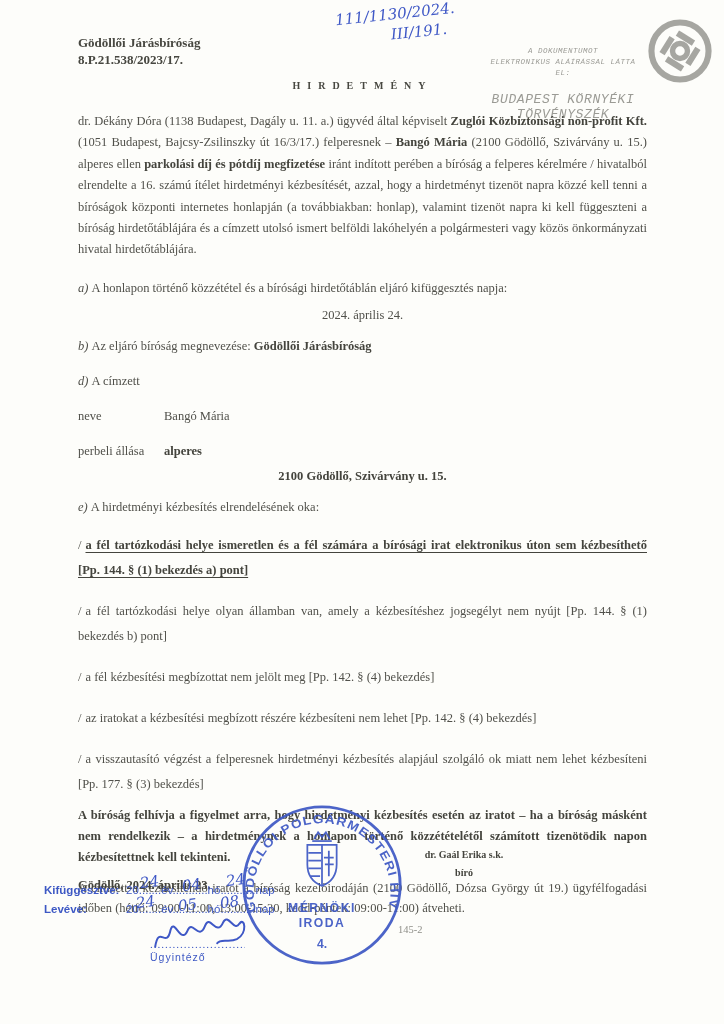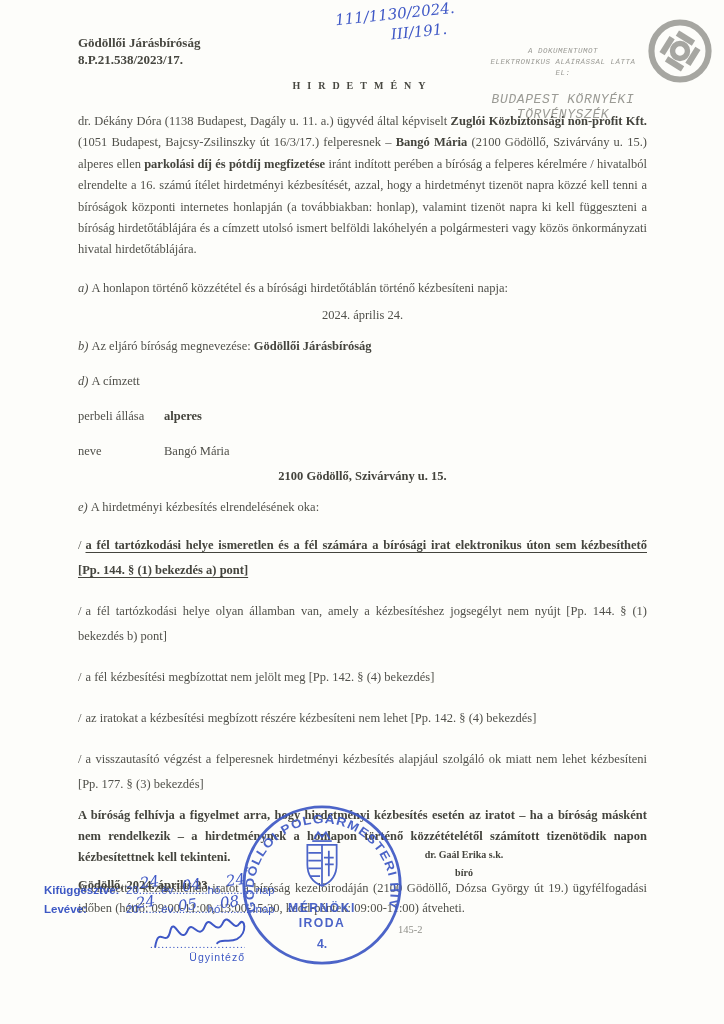--- a/index.html
+++ b/index.html
@@ -33,21 +33,21 @@
   .warn { font-weight:bold; color:#44443d; line-height:21px; margin:8px 0 10px; }
   .pickup { line-height:20px; margin:0; }
   
   .place-date { position:absolute; left:78px; top:835px; font-size:12.5px; font-weight:bold; color:#44443d; z-index:1;margin-top:43px; }
   .signer { position:absolute; left:402px; top:846px; width:124px; text-align:center; font-size:10px; font-weight:bold; color:#44443d; line-height:18px; z-index:1; }
   .post-row { position:absolute; left:44px; font-family:"Liberation Sans", sans-serif; font-size:11.5px; color:#3d58c4; z-index:2; white-space:nowrap; }
   .post-row .plbl { display:inline-block; width:82px; font-weight:bold; }
   .hw-num { position:absolute; color:#3f58c6; font-family:"DejaVu Serif", serif; font-style:italic; font-size:15px; transform:rotate(-8deg); z-index:3; }
   .sig-svg { position:absolute; left:150px; top:912px; width:100px; height:42px; transform:rotate(-6deg); z-index:3; }
   .sig-dots { position:absolute; left:150px; top:938px; width:95px; color:#3d58c4; font-size:11px; letter-spacing:1px; z-index:2; overflow:hidden; white-space:nowrap; }
-  .clerk { position:absolute; left:150px; top:951px; width:95px; text-align:right; font-family:"Liberation Sans", sans-serif; font-size:10.5px; letter-spacing:1px; color:#3d58c4; z-index:2; }
+  .clerk { position:absolute; left:150px; top:951px; width:95px; text-align:left; font-family:"Liberation Sans", sans-serif; font-size:10.5px; letter-spacing:1px; color:#3d58c4; z-index:2; }
   .stamp { position:absolute; left:236px; top:802px; width:172px; height:166px; z-index:4; opacity:.92; }
   .form-num { position:absolute; left:398px; top:924px; font-size:10.5px; color:#8f8f89; z-index:1; }
 </style>
 </head>
 <body>
 
 <div class="page">
 
   <div class="hdr-left">
     <div>Gödöllői Járásbíróság</div>
@@ -74,29 +74,29 @@
       <path d="M26 50 L36 34"></path>
     </g>
     <circle cx="50" cy="50" r="11" fill="none" stroke="#a6a6a1" stroke-width="8"></circle>
   </svg>
 
   <div class="bodycol">
     <h1 class="title">HIRDETMÉNY</h1>
 
     <p class="intro just"><span>dr. Dékány Dóra (1138 Budapest, Dagály u. 11. a.) ügyvéd által képviselt </span><b>Zuglói Közbiztonsági non-profit Kft.</b><span> (1051 Budapest, Bajcsy-Zsilinszky út 16/3/17.) felperesnek – </span><b>Bangó Mária</b><span> (2100 Gödöllő, Szivárvány u. 15.) alperes ellen </span><b>parkolási díj és pótdíj megfizetése</b><span> iránt indított perében a bíróság a felperes kérelmére / hivatalból elrendelte a 16. számú ítélet hirdetményi kézbesítését, azzal, hogy a hirdetményt tizenöt napra közzé kell tenni a bíróságok központi internetes honlapján (a továbbiakban: honlap), valamint tizenöt napra ki kell függeszteni a bíróság hirdetőtáblájára és a címzett utolsó ismert belföldi lakóhelyén a polgármesteri vagy közös önkormányzati hivatal hirdetőtáblájára.</span></p>
 
-    <p class="row"><i class="mk">a)</i><span>A honlapon történő közzététel és a bírósági hirdetőtáblán történő kézbesíteni napja:</span></p>
+    <p class="row"><i class="mk">a)</i><span>A honlapon történő közzététel és a bírósági hirdetőtáblán eljáró kifüggesztés napja:</span></p>
     <p class="row center">2024. április 24.</p>
 
     <p class="row"><i class="mk">b)</i><span>Az eljáró bíróság megnevezése: </span><b>Gödöllői Járásbíróság</b></p>
 
 
     <p class="drow"><i class="mk">d)</i><span>A címzett</span></p>
+    <p class="drow"><span class="lbl">neve</span><span>Bangó Mária</span></p>
     <p class="drow"><span class="lbl">perbeli állása</span><b>alperes</b></p>
-    <p class="drow"><span class="lbl">neve</span><span>Bangó Mária</span></p>
     <p class="row center bold">2100 Gödöllő, Szivárvány u. 15.</p>
 
     <p class="row"><i class="mk">e)</i><span>A hirdetményi kézbesítés elrendelésének oka:</span></p>
 
     <p class="opt just"><span class="slash">/</span><span class="emph-text">a fél tartózkodási helye ismeretlen és a fél számára a bírósági irat elektronikus úton sem kézbesíthető [Pp. 144. § (1) bekezdés a) pont]</span></p>
     <p class="opt just"><span class="slash">/</span><span>a fél tartózkodási helye olyan államban van, amely a kézbesítéshez jogsegélyt nem nyújt [Pp. 144. § (1) bekezdés b) pont]</span></p>
     <p class="opt just"><span class="slash">/</span><span>a fél kézbesítési megbízottat nem jelölt meg [Pp. 142. § (4) bekezdés]</span></p>
     <p class="opt just"><span class="slash">/</span><span>az iratokat a kézbesítési megbízott részére kézbesíteni nem lehet [Pp. 142. § (4) bekezdés]</span></p>
     <p class="opt just"><span class="slash">/</span><span>a visszautasító végzést a felperesnek hirdetményi kézbesítés alapjául szolgáló ok miatt nem lehet kézbesíteni [Pp. 177. § (3) bekezdés]</span></p>
 

